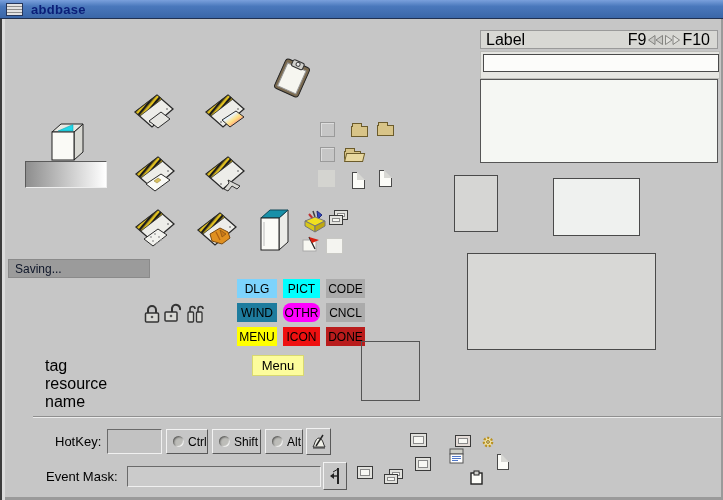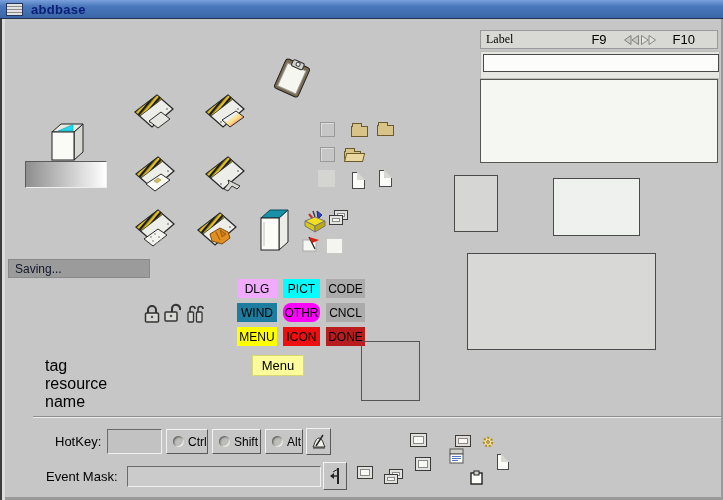--- a/index.html
+++ b/index.html
@@ -19,22 +19,22 @@
   
   .raised{background:#C6C6C6;border-top:1px solid #F2F2F2;border-left:1px solid #F2F2F2;
           border-right:1px solid #5A5A5A;border-bottom:1px solid #5A5A5A;box-sizing:border-box;}
   .sunken{border-top:1px solid #6A6A6A;border-left:1px solid #6A6A6A;
           border-right:1px solid #F0F0F0;border-bottom:1px solid #F0F0F0;box-sizing:border-box;}
   input{font-family:inherit;font-size:12px;outline:none;}
   
   #label-panel{left:480px;top:30px;width:238px;height:131px;}
   #label-header{position:absolute;left:0;top:0;width:238px;height:19px;background:#D8D8D4;
      border:1px solid #9A9A9A;box-sizing:border-box;display:flex;align-items:center;padding:0 5px;}
-  #label-title{flex:1;font-size:12px;font-family:Liberation Serif, serif;}
-  .fkey{font-size:13px;margin:0 17px;}
+  #label-title{flex:1;font-size:16px;}
+  .fkey{font-size:16px;margin:0 2px;}
   #label-inputwrap{position:absolute;left:0;top:21px;width:234px;height:22px;background:#E6E6E2;
      border:1px solid #BDBDB9;padding:2px;box-sizing:content-box;}
   #label-input{display:block;width:228px;height:16px;border:1px solid #4A4A4A;background:#FCFCFA;padding:0 3px;}
   #label-list{position:absolute;left:0;top:49px;width:236px;height:82px;background:#F5F7F3;border:1px solid #555;}
   
   #status-bar{left:8px;top:259px;width:142px;height:19px;background:#9B9B9B;border:1px solid #8A8A8A;
      color:#0f172a;display:flex;align-items:center;padding-left:6px;box-sizing:border-box;}
   
   #grad-bar{left:25px;top:161px;width:80px;height:25px;
      background:linear-gradient(90deg,#8E8E8E,#FFFFFF);
@@ -232,21 +232,21 @@
     <circle cx="8" cy="14" r="1.3" fill="#555"></circle>
   </svg>
   <svg class="abs" style="left:186px;top:303px" width="18" height="22">
     <path d="M4,9 V6 a2.5,2.5 0 0 1 5,0" fill="none" stroke="#333" stroke-width="1.6"></path>
     <rect x="2" y="9" width="5.5" height="10" rx="1" fill="#D8D8D4" stroke="#333" stroke-width="1.3"></rect>
     <path d="M12,9 V6 a2.5,2.5 0 0 1 5,0" fill="none" stroke="#333" stroke-width="1.6"></path>
     <rect x="10.5" y="9" width="5.5" height="10" rx="1" fill="#D8D8D4" stroke="#333" stroke-width="1.3"></rect>
   </svg>
 
   <div id="palette" class="abs">
-    <button class="pbtn" style="background: #f0abfc;">DLG</button>
+    <button class="pbtn" style="background: #7dd3fc;">DLG</button>
     <button class="pbtn" style="background: rgb(0, 255, 255);">PICT</button>
     <button class="pbtn" style="background: rgb(171, 171, 171);">CODE</button>
     <button class="pbtn" style="background: rgb(30, 124, 158);">WIND</button>
     <button class="pbtn" style="background: rgb(255, 0, 255); border-radius: 8px;">OTHR</button>
     <button class="pbtn" style="background: rgb(171, 171, 171);">CNCL</button>
     <button class="pbtn" style="background: rgb(255, 255, 0);">MENU</button>
     <button class="pbtn" style="background: rgb(238, 16, 16);">ICON</button>
     <button class="pbtn" style="background: #b91c1c;">DONE</button>
   </div>
   <div id="menu-label" class="abs" style="background: rgb(252, 252, 156);">Menu</div>

